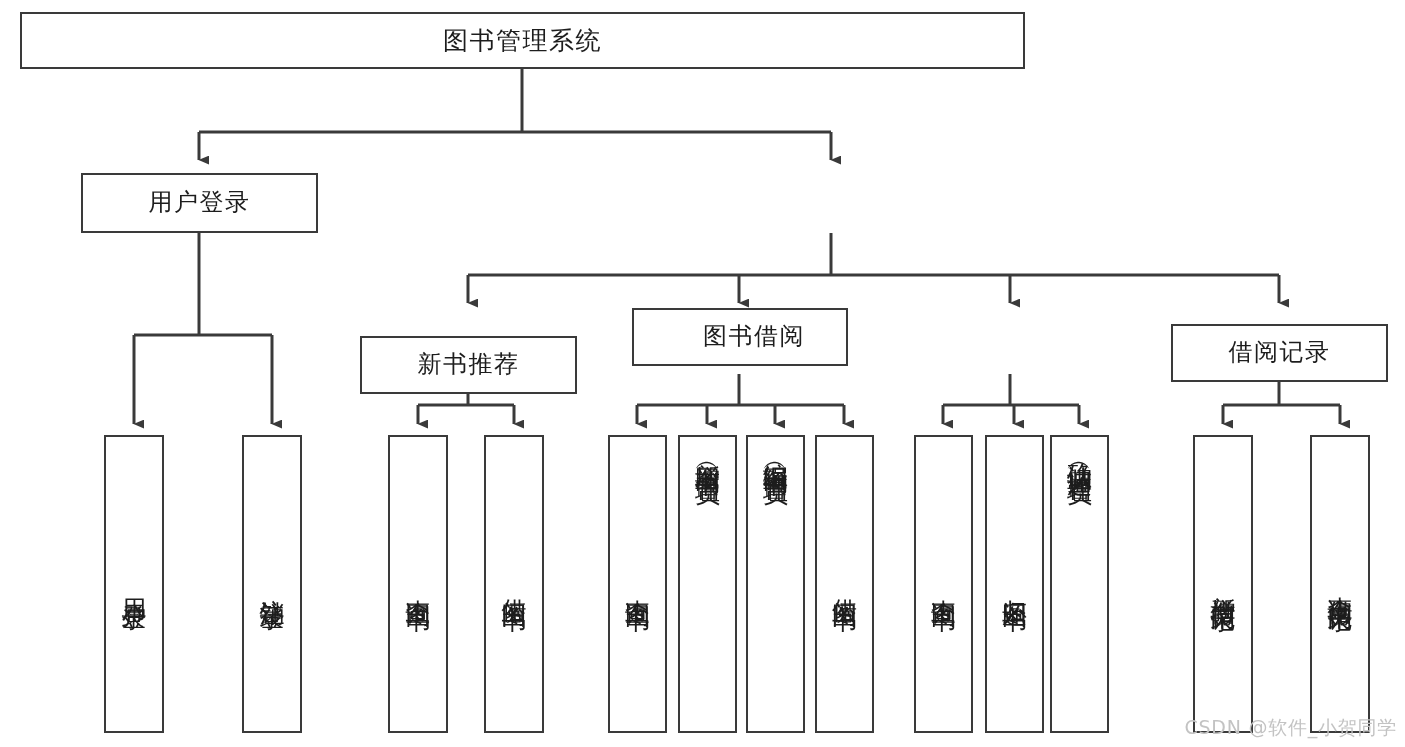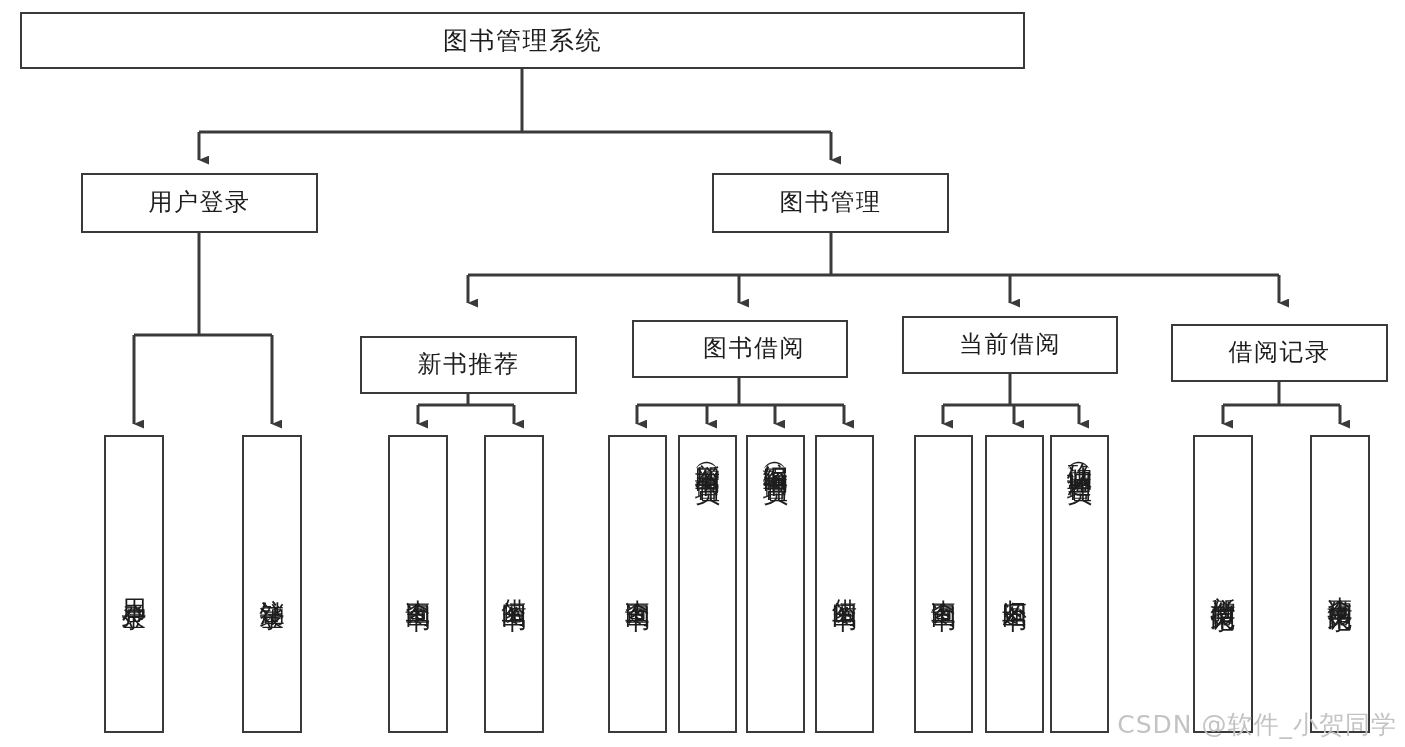--- a/index.html
+++ b/index.html
@@ -65,21 +65,21 @@
   }
   
   .node.v.short {
     align-items: center;
     padding-top: 0;
   }
   #watermark {
     position: absolute;
     right: 8px;
     bottom: 6px;
-    font-size: 25px;
+    font-size: 19px;
     color: #c3c3c3;
     letter-spacing: 0.04em;
     z-index: 5;
     white-space: nowrap;
     font-family: "DejaVu Sans", "Liberation Sans", sans-serif;
   }
 </style>
 </head>
 <body>
 
@@ -136,35 +136,29 @@
   </svg>
 
   <div class="node h root" style="left:20px; top:12px; width:1005px; height:57px;">
     <span class="node-label">图书管理系统</span>
   </div>
 
   <div class="node h" style="left:81px; top:173px; width:237px; height:60px;">
     <span class="node-label">用户登录</span>
   </div>
 
-  <div class="node h" style="left:712px; top:173px; width:237px; height:60px;">
-    <span class="node-label">图书管理</span>
-  </div>
 
   <div class="node h" style="left:360px; top:316px; width:217px; height:58px;margin-top:20px;">
     <span class="node-label">新书推荐</span>
   </div>
 
-  <div class="node h" style="left:632px; top:320px; width:216px; height:58px;padding-left:28px;">
+  <div class="node h" style="left:632px; top:308px; width:216px; height:58px;padding-left:28px;">
     <span class="node-label">图书借阅</span>
   </div>
 
-  <div class="node h" style="left:902px; top:316px; width:216px; height:58px;">
-    <span class="node-label">当前借阅</span>
-  </div>
 
   <div class="node h" style="left:1171px; top:324px; width:217px; height:58px;">
     <span class="node-label">借阅记录</span>
   </div>
 
   <div class="node v short" style="left:104px; top:435px; width:60px; height:298px;">
     <span class="node-label">用户登录</span>
   </div>
 
   <div class="node v short" style="left:242px; top:435px; width:60px; height:298px;">

